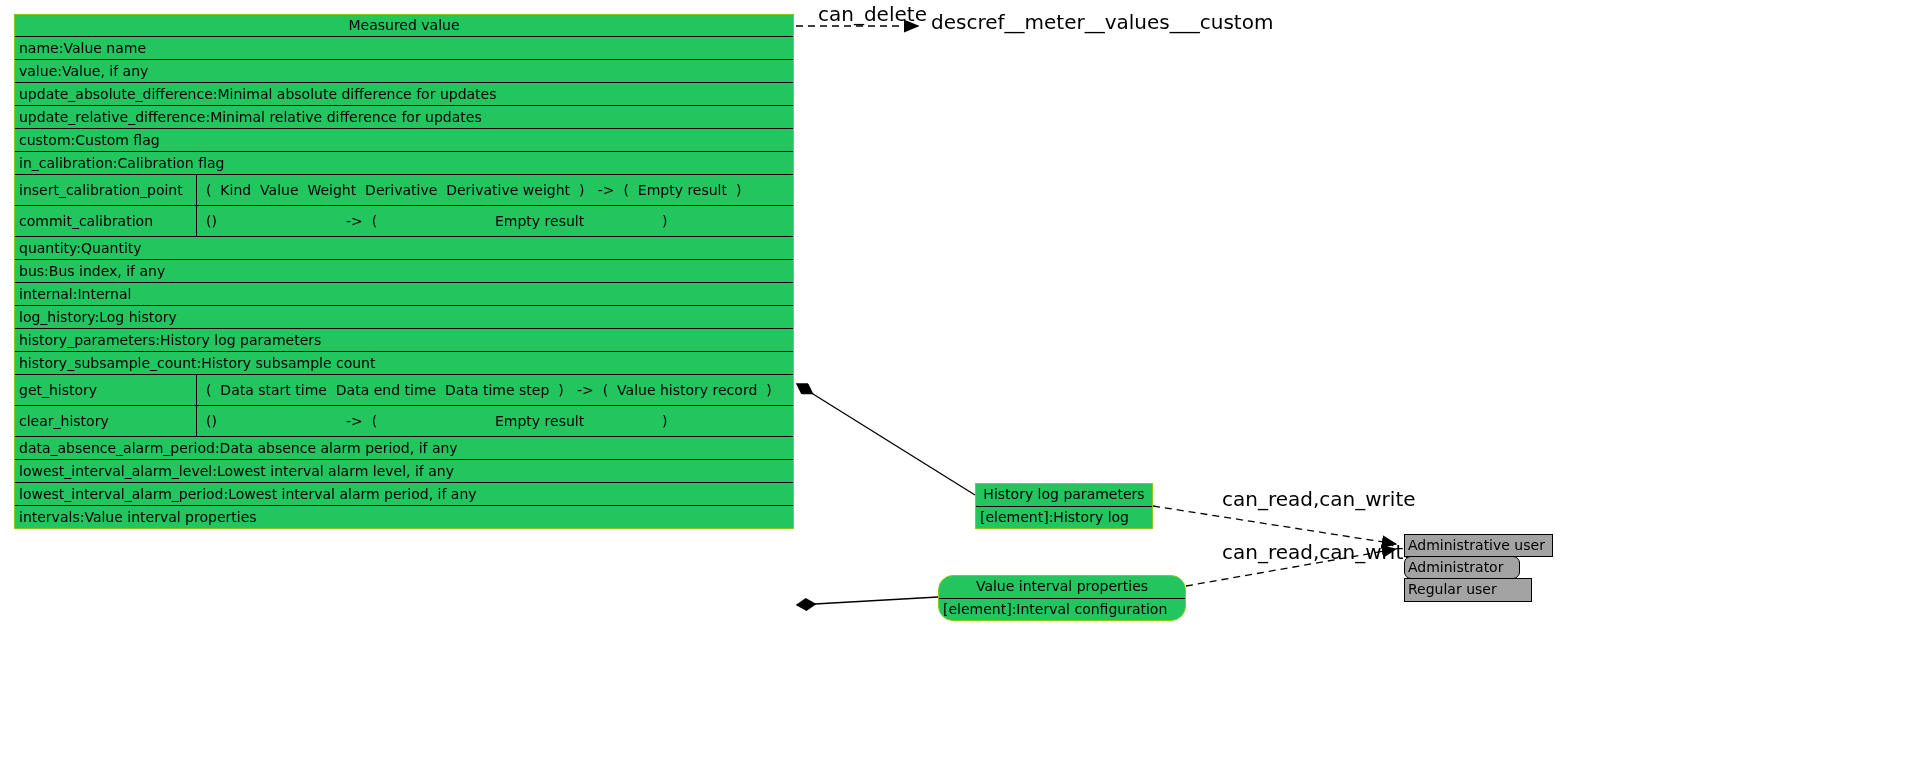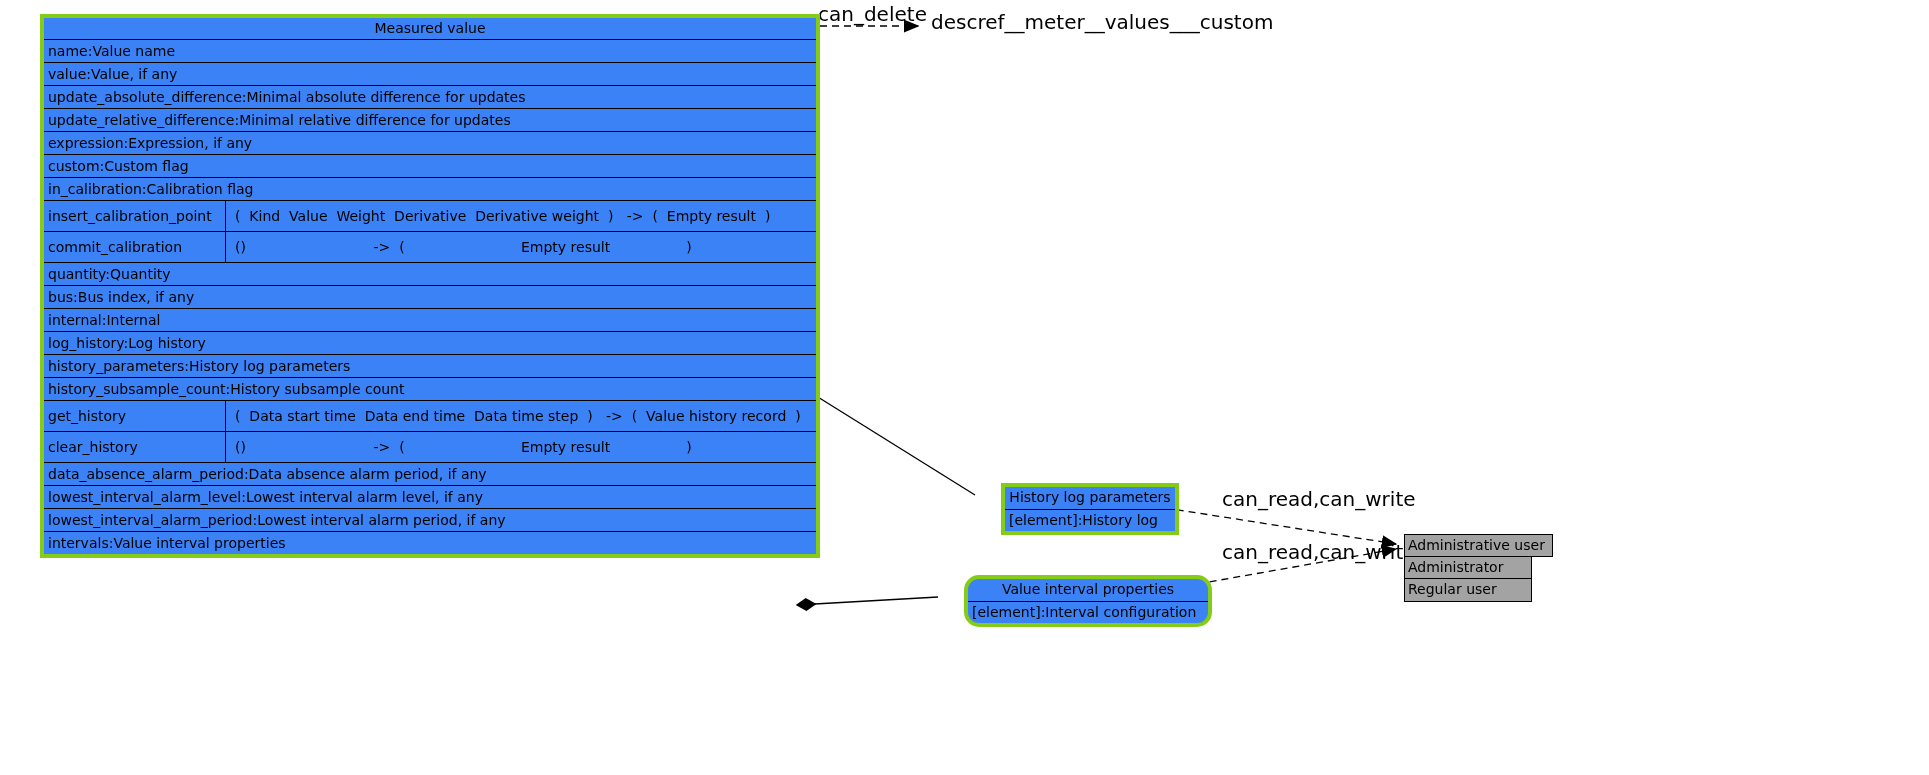--- a/index.html
+++ b/index.html
@@ -3,21 +3,21 @@
 <meta charset="utf-8">
 <style>
   * { margin:0; padding:0; box-sizing:border-box; }
   html,body { background:#ffffff; }
   body {
     font-family:"DejaVu Sans","Liberation Sans",sans-serif;
     font-size:14px; color:#000;
   }
   .canvas { position:relative; width:1929px; height:775px; background:#fff; overflow:hidden; }
 
-  .box { position:absolute; border:4px solid #84cc16; background:#3b82f6;margin-left:26px; }
+  .box { position:absolute; border:1px solid #84cc16; background:#22c55e; }
 
   
   .theader { height:21px; line-height:21px; text-align:center; white-space:pre; overflow:hidden; }
   .trow { border-top:1px solid #000; height:23px; line-height:22px; padding-left:4px; white-space:pre; overflow:hidden; }
   .mrow { border-top:1px solid #000; height:31px; display:flex; align-items:flex-start; }
   .mname { width:182px; border-right:1px solid #000; padding-left:4px; line-height:30px; white-space:pre; overflow:hidden; }
   .msig  { flex:1; position:relative; line-height:30px; padding-left:9px; white-space:pre; overflow:hidden; }
   .msig .p { position:absolute; top:0; line-height:30px; white-space:pre; }
   .p0 { left:9px; } .p1 { left:25%; } .p2 { left:50%; } .p3 { left:78%; }
 
@@ -58,21 +58,20 @@
   <div class="lbl lbl-edge" style="left:1222px; top:491px;">can_read,can_write</div>
   <div class="lbl lbl-edge" style="left:1222px; top:544px;">can_read,can_write</div>
 
   <div class="box" style="left:14px; top:14px; width:780px;">
     <div class="theader">Measured value</div>
 
     <div class="trow">name:Value name</div>
     <div class="trow">value:Value, if any</div>
     <div class="trow">update_absolute_difference:Minimal absolute difference for updates</div>
     <div class="trow">update_relative_difference:Minimal relative difference for updates</div>
-    <div class="trow">expression:Expression, if any</div>
     <div class="trow">custom:Custom flag</div>
     <div class="trow">in_calibration:Calibration flag</div>
 
     <div class="mrow">
       <div class="mname">insert_calibration_point</div>
       <div class="msig">(  Kind  Value  Weight  Derivative  Derivative weight  )   -&gt;  (  Empty result  )</div>
     </div>
 
     <div class="mrow">
       <div class="mname">commit_calibration</div>
@@ -116,16 +115,16 @@
     <div class="bhead">History log parameters</div>
     <div class="brow">[element]:History log</div>
   </div>
 
   <div class="box" style="left:938px; top:575px; width:248px;border-radius:15px;">
     <div class="bhead">Value interval properties</div>
     <div class="brow">[element]:Interval configuration</div>
   </div>
 
   <div class="plainrow" style="left:1404px; top:534px; width:149px; height:23px;">Administrative user</div>
-  <div class="plainrow" style="left:1404px; top:556px; width:128px; height:23px;">Administrator</div>
+  <div class="plainrow" style="left:1404px; top:556px; width:116px; height:23px;border-radius:7px;">Administrator</div>
   <div class="plainrow" style="left:1404px; top:578px; width:128px; height:24px;">Regular user</div>
 
 </div>
 
 </body></html>

